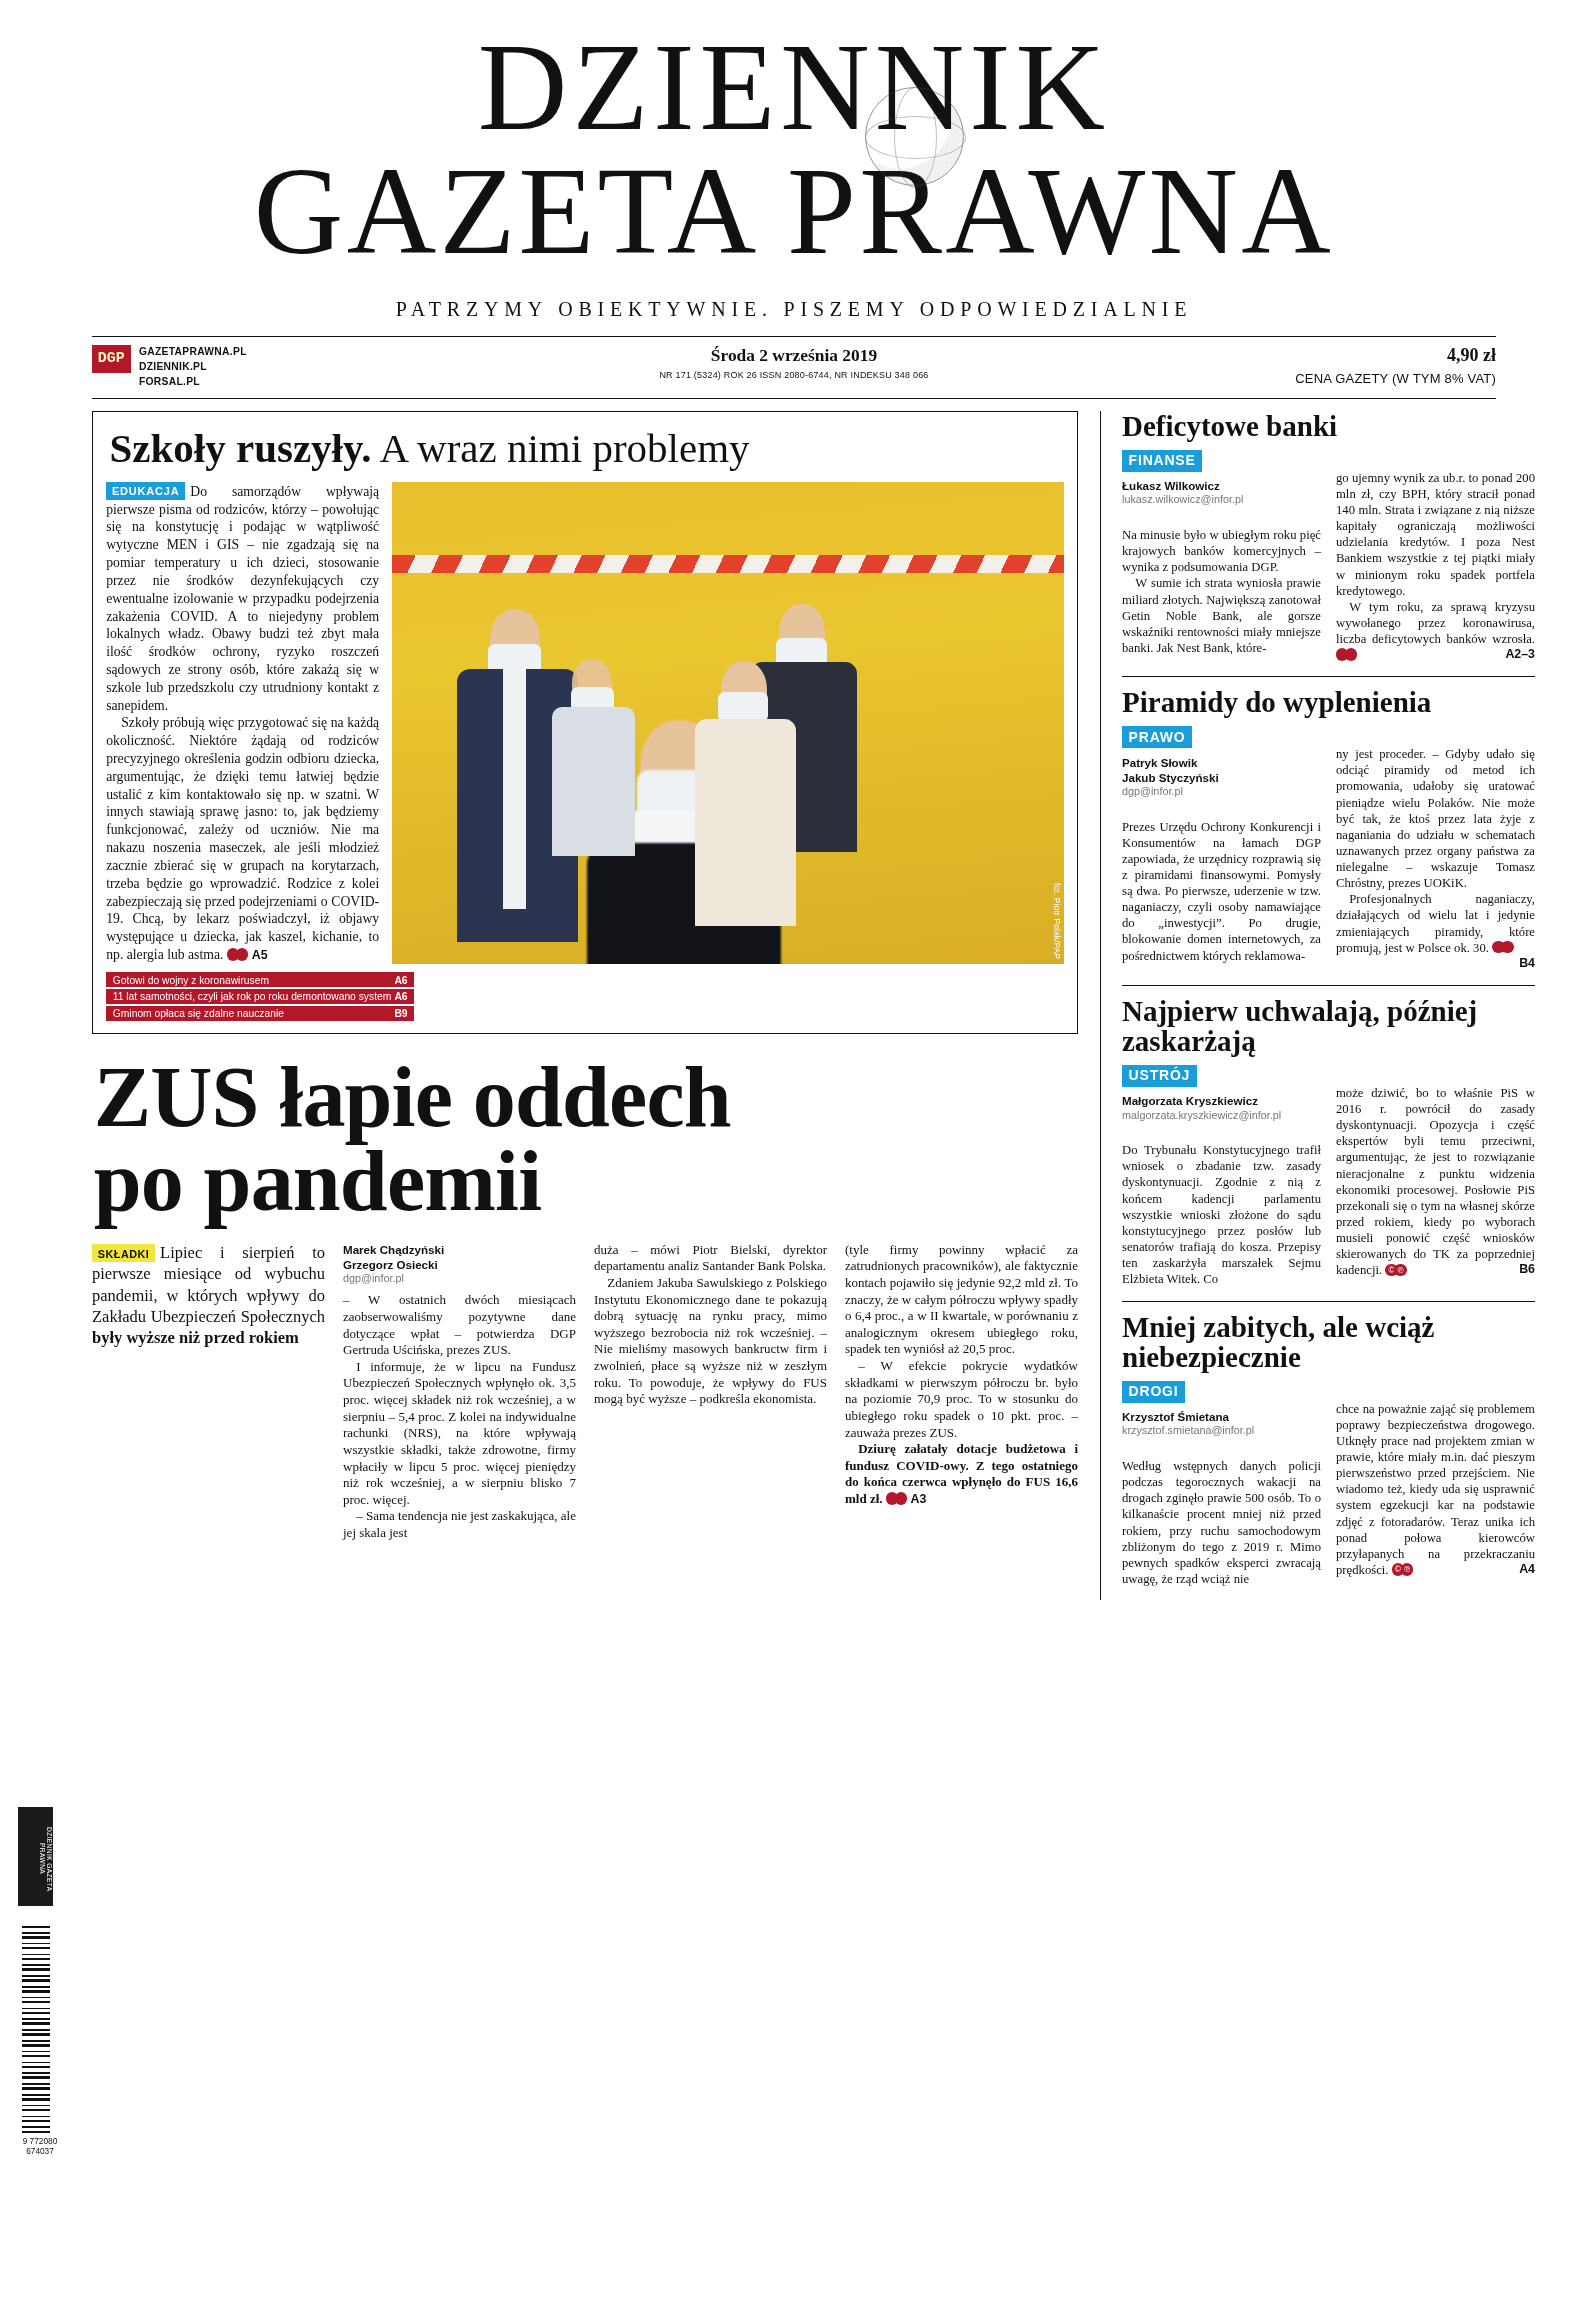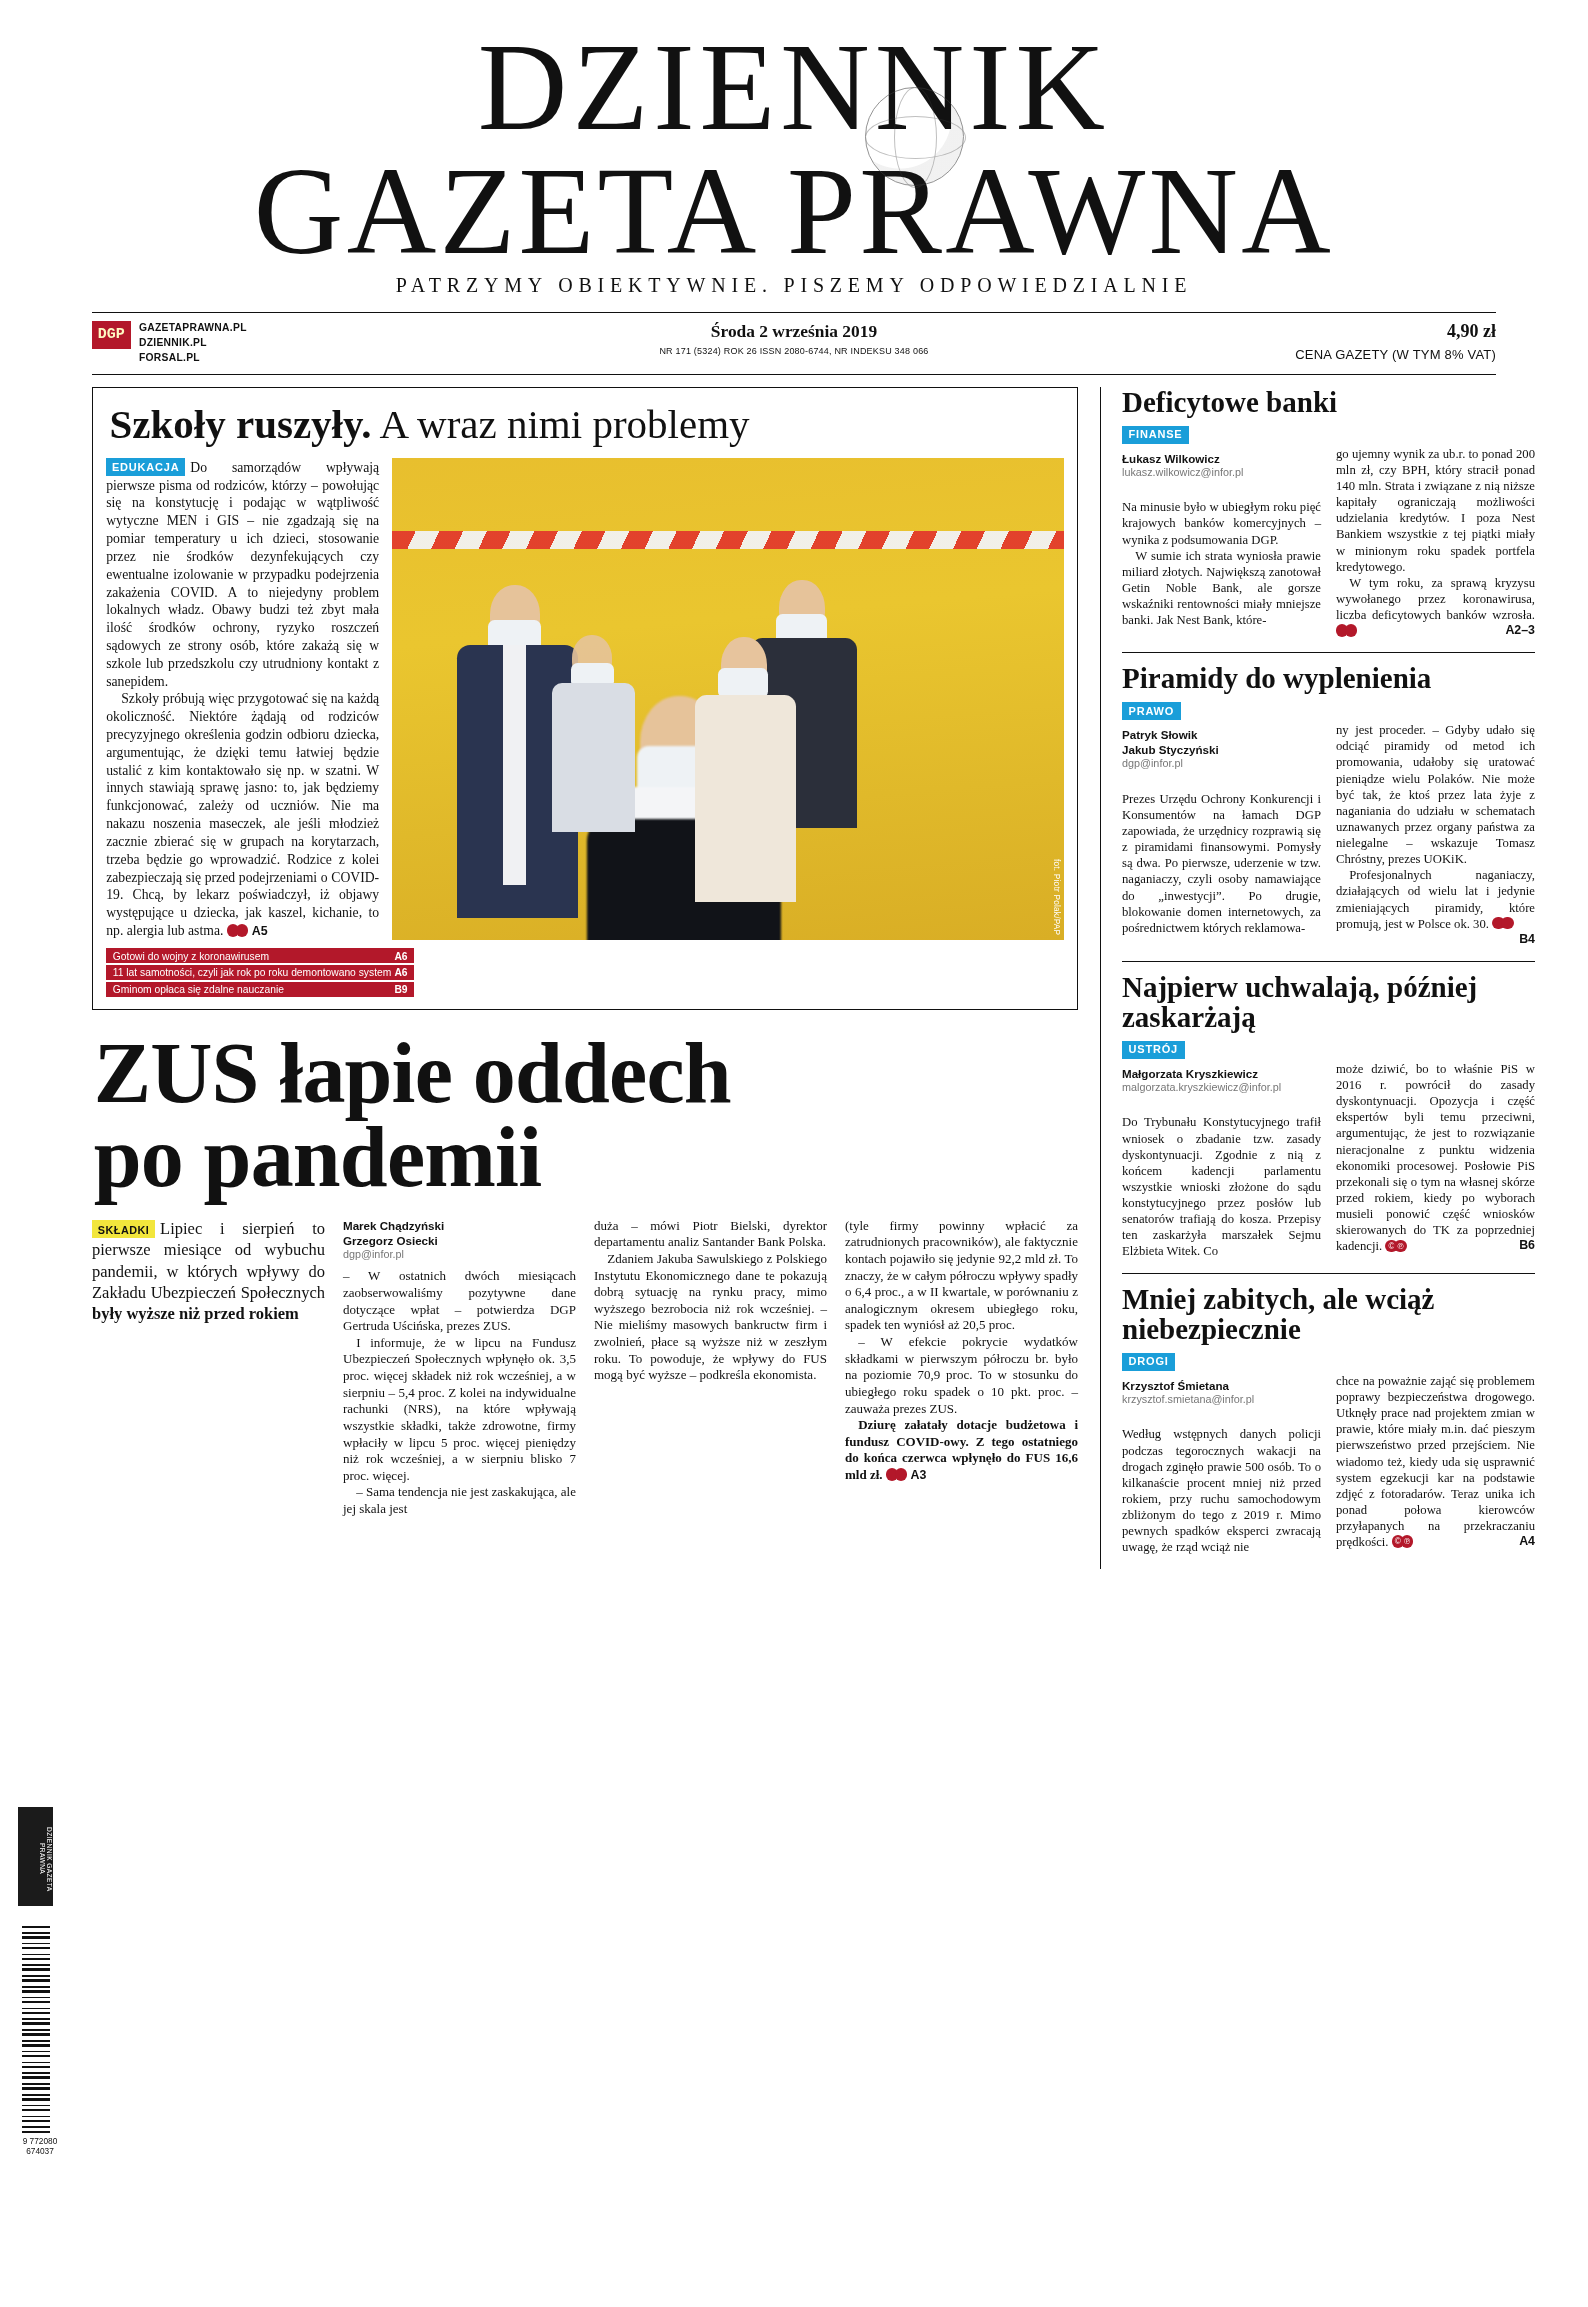--- a/index.html
+++ b/index.html
@@ -33,21 +33,21 @@
     background:
       radial-gradient(circle at 35% 30%, rgba(255,255,255,0) 0 55%, rgba(60,60,60,0.12) 56% 100%);
     pointer-events:none;
   }
   .globe:before, .globe:after {
     content:""; position:absolute; border:0.8px solid rgba(60,60,60,.6); border-radius:50%;
   }
   .globe:before { left:28px; top:-0.8px; width:41px; height:99px; }
   .globe:after { left:-0.8px; top:28px; width:99px; height:41px; }
   .mast-tag {
-    margin-top:3px; font-size:20px; letter-spacing:5.8px;
+    margin-top:27px; font-size:20px; letter-spacing:5.8px;
     font-family:"Liberation Serif", serif;
   }
   .mast-rule { border-top:1.7px solid #111; margin-top:15px; }
 
   
   .infobar { display:flex; align-items:flex-start; padding:8.3px 0 8.3px; }
   .infobar-left { display:flex; gap:8.3px; width:33%; }
   .dgp-badge {
     background:#b3182a; color:#fef9c3; font-family:Liberation Mono, monospace;
     font-size:15px; font-weight:bold; padding:5px 5.8px 4.1px; height:28px; line-height:18px;
@@ -141,21 +141,21 @@
   .cp2 { margin-left:-3.3px; }
 
   
   .r-item { margin-bottom:13.2px; }
   .r-head {
     font-family:"Liberation Serif", serif; font-weight:bold;
     font-size:29px; line-height:1.05; margin-bottom:8.3px;
   }
   .r-tag {
     display:inline-block; color:#fff;
-    font-family:"Liberation Sans", sans-serif; font-size:11px; font-weight:bold;
+    font-family:"Liberation Sans", sans-serif; font-size:14px; font-weight:bold;
     letter-spacing:0.8px; padding:2.5px 6.6px 1.7px; margin-bottom:6.6px;
   }
   .t-finanse { background:#1a9ed9; }
   .t-prawo { background:#1a9ed9; }
   .t-ustroj { background:#1a9ed9; }
   .t-drogi { background:#1a9ed9; }
   .r-cols { display:flex; gap:15px; }
   .r-c { width:199px; font-size:12.7px; line-height:1.27; text-align:justify; }
   .r-c p { margin:0; text-indent:13.2px; }
   .r-c p.first { text-indent:0;margin-top:20px; }

